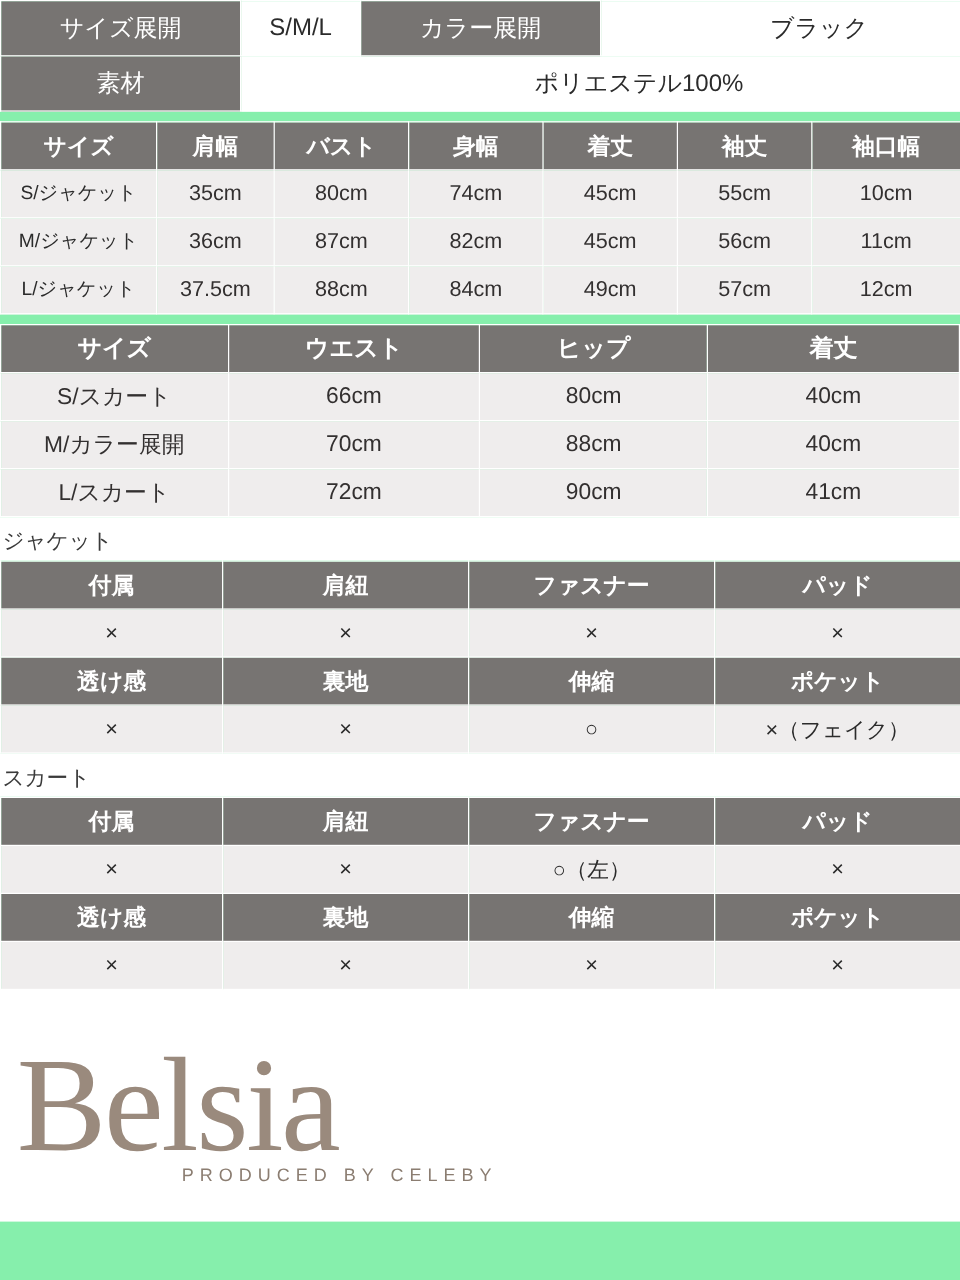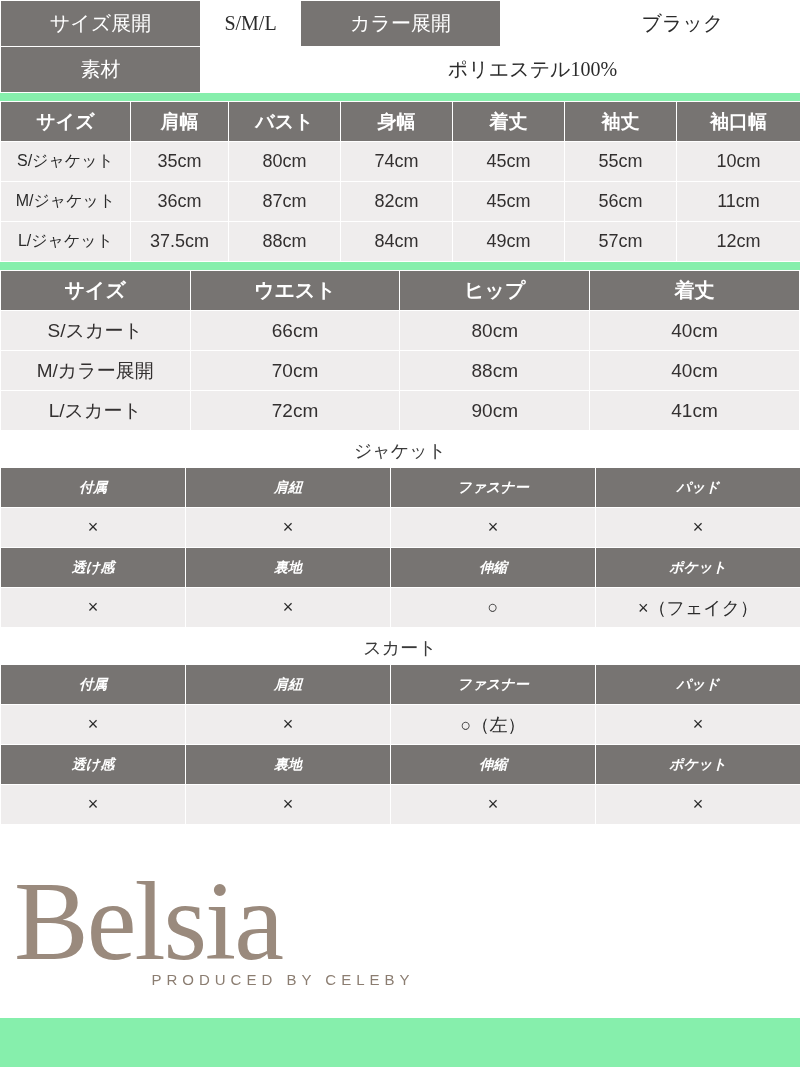--- a/index.html
+++ b/index.html
@@ -10,47 +10,47 @@
     font-family: "Liberation Sans", "DejaVu Sans", sans-serif;
     color: #2b2b2b;
   }
   .page { width: 800px; height: 1067px; position: relative; overflow: hidden; background:#86efac; }
 
   table { border-collapse: collapse; width: 800px; table-layout: fixed; }
   td, th { border: 1px solid #ffffff; text-align: center; font-weight: normal; padding: 0; }
 
   .hdr { background: #777472; color: #ffffff; }
   .cell { background: #efeded; color: #333030; }
-  .white { background:#ffffff;font-family:Liberation Serif, serif; }
+  .white { background:#ffffff; }
 
   
   .t-spec td { height: 46px; font-size: 20px; }
   .t-spec .hdr { font-size: 20px; }
 
   
   .t-size { margin-top: 8px; }
   .t-size td { height: 40px; font-size: 18px; border: 1px solid #ffffff; }
   .t-size .hdr { font-size: 19px; font-weight: bold; }
   .t-size .rowlabel { background:#efeded; font-size:16px; }
 
   .t-skirt { margin-top: 8px; }
   .t-skirt td { height: 40px; font-size: 19px; }
   .t-skirt .hdr { font-size: 20px; font-weight: bold; }
 
   .section-label {
     font-size: 18px;
     color: #3a3a3a;
     padding: 8px 2px 4px 2px;
     background: #ffffff;
-    text-align: center;
+    text-align: left;
   }
 
   .t-attr { }
   .t-attr td { height: 40px; font-size: 19px; }
-  .t-attr .hdr { font-size: 14px; font-weight: bold; font-style: italic; }
+  .t-attr .hdr { font-size: 19px; font-weight: bold; }
   .t-attr .mark { background:#efeded; font-size: 18px; }
 
   
   .logo-wrap {
     width: 800px;
     padding-top: 38px;
     padding-bottom: 30px;
     background: #ffffff;
     text-align: left;
   }

